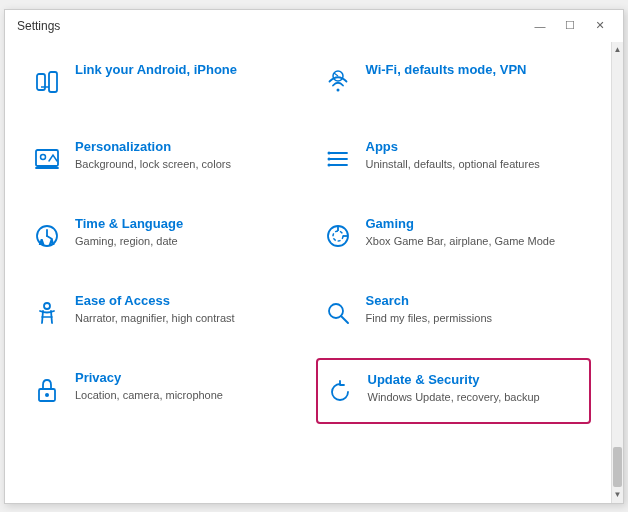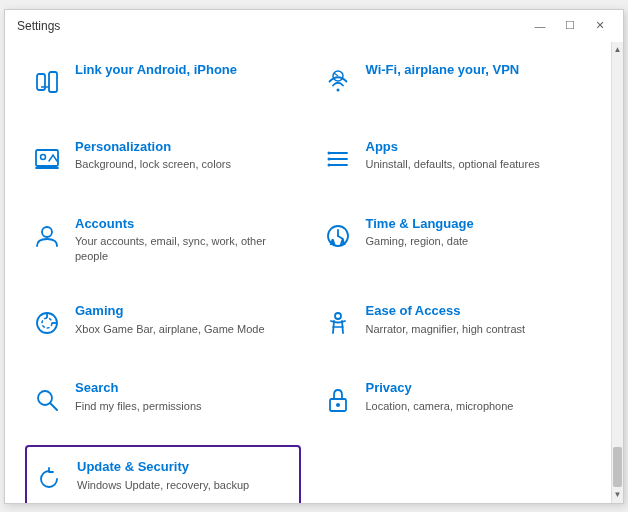--- a/index.html
+++ b/index.html
@@ -109,21 +109,21 @@
 
     .setting-item {
       display: flex;
       align-items: flex-start;
       padding: 12px 10px 12px 4px;
       cursor: pointer;
       border-radius: 4px;
     }
 
     .setting-item.highlighted {
-      border: 2px solid #4c1d95;
+      border: 2px solid #be185d;
       border-radius: 4px;
       background: #fff;
     }
 
     .icon-wrap {
       width: 36px;
       height: 36px;
       flex-shrink: 0;
       display: flex;
       align-items: center;
@@ -187,21 +187,21 @@
           <div class="icon-wrap">
             <svg viewBox="0 0 28 28">
               <circle cx="14" cy="22" r="1.5" fill="#0078d7" stroke="none"></circle>
               <path d="M9 17.5 Q14 12 19 17.5" stroke="#0078d7" stroke-width="1.8" fill="none" stroke-linecap="round"></path>
               <path d="M5.5 13.5 Q14 5 22.5 13.5" stroke="#0078d7" stroke-width="1.8" fill="none" stroke-linecap="round"></path>
               <circle cx="14" cy="8" r="5" stroke="#0078d7" stroke-width="1.5" fill="none"></circle>
               <line x1="10" y1="5" x2="14" y2="8" stroke="#0078d7" stroke-width="1.2"></line>
             </svg>
           </div>
           <div class="setting-text">
-            <div class="setting-title">Wi-Fi, airplane your, VPN</div>
+            <div class="setting-title">Wi-Fi, defaults mode, VPN</div>
           </div>
         </div>
 
         <div class="setting-item">
           <div class="icon-wrap">
             <svg viewBox="0 0 28 28">
               <rect x="3" y="5" width="22" height="16" rx="1.5" stroke="#0078d7" stroke-width="1.8"></rect>
               <line x1="3" y1="23" x2="25" y2="23" stroke="#0078d7" stroke-width="1.8" stroke-linecap="round"></line>
               <circle cx="10" cy="12" r="2.5" stroke="#0078d7" stroke-width="1.5"></circle>
               <path d="M16 16 L20 10 L24 16" stroke="#0078d7" stroke-width="1.5" fill="none" stroke-linecap="round"></path>
@@ -223,32 +223,20 @@
               <circle cx="5" cy="14" r="1.5" fill="#0078d7" stroke="none"></circle>
               <circle cx="5" cy="20" r="1.5" fill="#0078d7" stroke="none"></circle>
             </svg>
           </div>
           <div class="setting-text">
             <div class="setting-title">Apps</div>
             <div class="setting-desc">Uninstall, defaults, optional features</div>
           </div>
         </div>
 
-        <div class="setting-item">
-          <div class="icon-wrap">
-            <svg viewBox="0 0 28 28">
-              <circle cx="14" cy="10" r="5" stroke="#0078d7" stroke-width="1.8"></circle>
-              <path d="M4 24 Q4 17 14 17 Q24 17 24 24" stroke="#0078d7" stroke-width="1.8" fill="none" stroke-linecap="round"></path>
-            </svg>
-          </div>
-          <div class="setting-text">
-            <div class="setting-title">Accounts</div>
-            <div class="setting-desc">Your accounts, email, sync, work, other people</div>
-          </div>
-        </div>
 
         <div class="setting-item">
           <div class="icon-wrap">
             <svg viewBox="0 0 28 28">
               <circle cx="14" cy="14" r="10" stroke="#0078d7" stroke-width="1.8"></circle>
               <line x1="14" y1="8" x2="14" y2="14" stroke="#0078d7" stroke-width="1.8" stroke-linecap="round"></line>
               <line x1="14" y1="14" x2="19" y2="17" stroke="#0078d7" stroke-width="1.8" stroke-linecap="round"></line>
               <text x="7" y="22" font-size="5" fill="#0078d7" font-family="Arial">A</text>
               <text x="17" y="22" font-size="5" fill="#0078d7" font-family="Arial">A</text>
             </svg>

